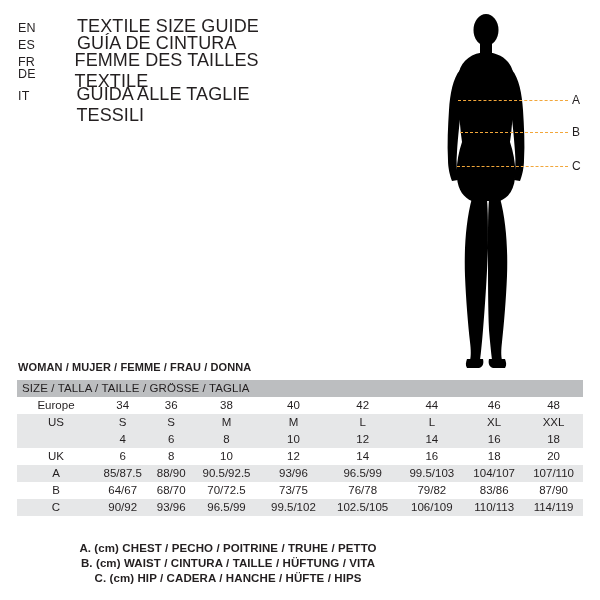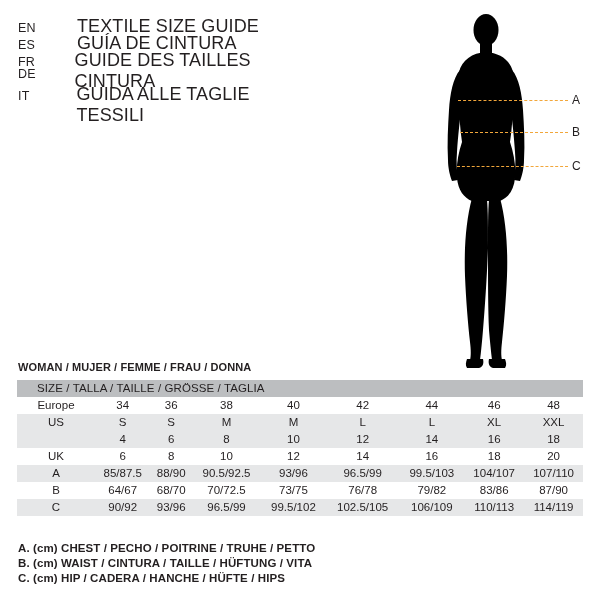--- a/index.html
+++ b/index.html
@@ -101,37 +101,38 @@
     text-align: left;
     padding-left: 5px;
     width: 78px;
     margin-top: 13px;
   }
   tr.head-row {
     background: #bcbec0;
   }
   tr.head-row td {
     text-align: left;
-    padding-left: 20px;
+    padding-left: 5px;
     font-size: 11.5px;
     letter-spacing: 0.1px;
   }
   tr.band td {
     background: #e6e7e8;
   }
   tr.plain td {
     background: #ffffff;
   }
 
   
   .legend {
     position: absolute;
     left: 18px;
     top: 541px;
     width: 420px;
+    text-align: center;
   }
   .legend-row {
     font-size: 11.5px;
     font-weight: bold;
     height: 15px;
     line-height: 15px;
     letter-spacing: 0.1px;
   }
 </style>
 </head>
@@ -143,21 +144,21 @@
     <div class="lang-row">
       <span class="lang-code">EN</span>
       <span class="lang-text">TEXTILE SIZE GUIDE</span>
     </div>
     <div class="lang-row">
       <span class="lang-code">ES</span>
       <span class="lang-text">GUÍA DE CINTURA</span>
     </div>
     <div class="lang-row">
       <span class="lang-code">FR</span>
-      <span class="lang-text">GUIDE DES TAILLES CINTURA</span>
+      <span class="lang-text">FEMME DES TAILLES TEXTILE</span>
     </div>
     <div class="lang-row">
       <span class="lang-code">DE</span>
     </div>
     <div class="lang-row">
       <span class="lang-code">IT</span>
       <span class="lang-text">GUIDA ALLE TAGLIE TESSILI</span>
     </div>
   </div>
 

